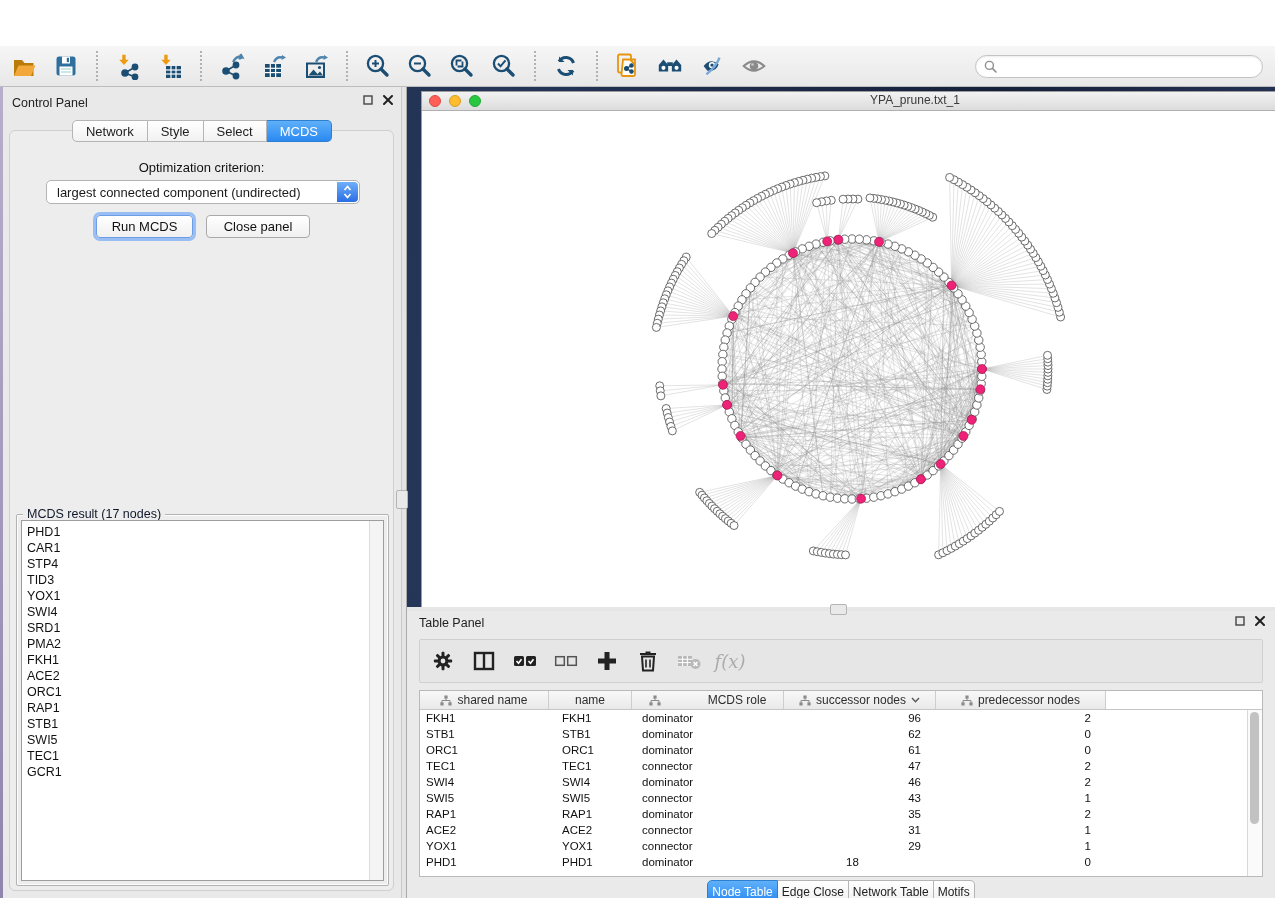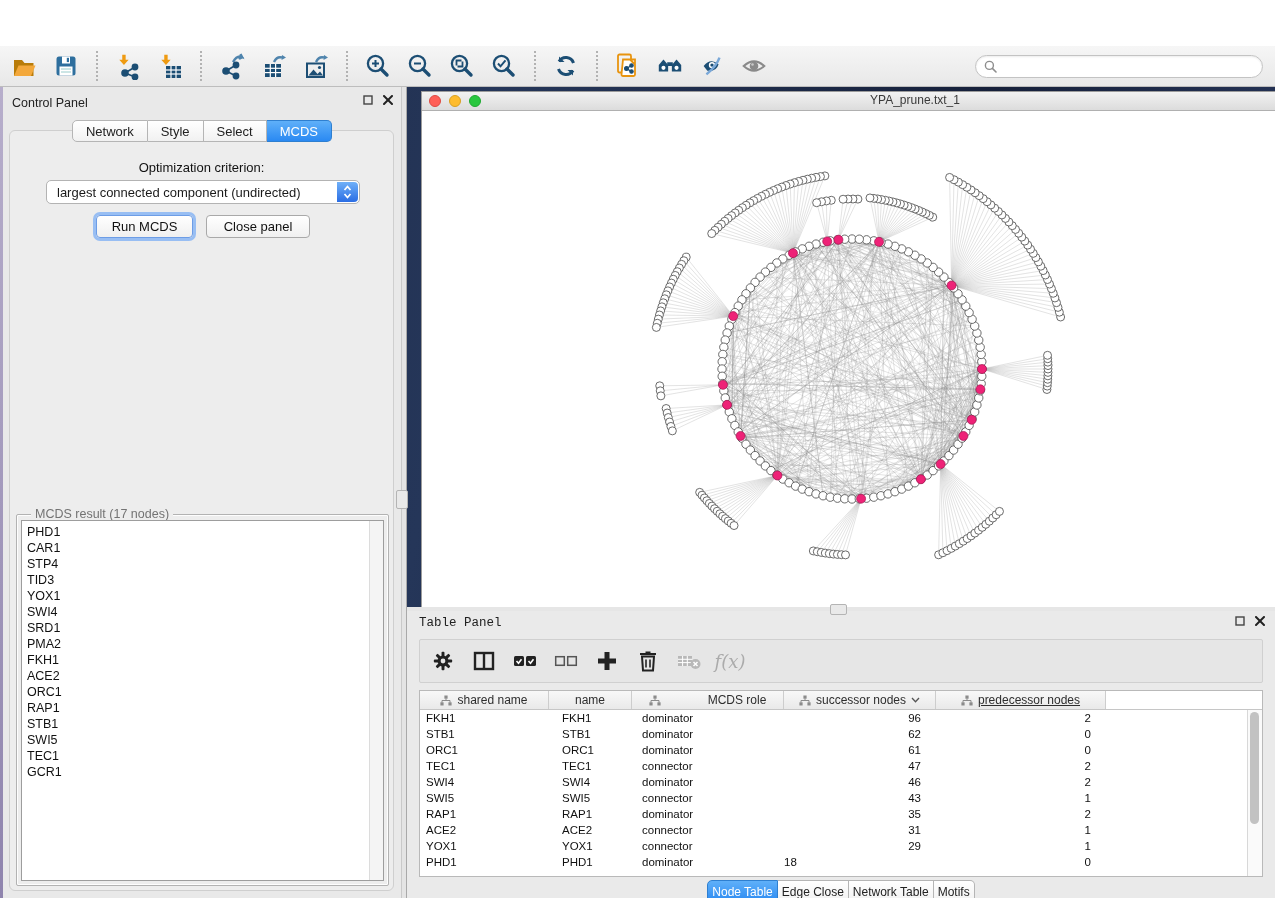--- a/index.html
+++ b/index.html
@@ -39,21 +39,21 @@
     font-size:13px;padding-left:10px;cursor:default;}
   #opt-select .stepper{position:absolute;right:1px;top:1px;bottom:1px;width:21px;border-radius:0 4px 4px 0;
     background:linear-gradient(#6fb0f8,#2a6de4);display:flex;align-items:center;justify-content:center;}
   .btn{font:13px "Liberation Sans",sans-serif;color:#111;background:linear-gradient(#ffffff,#f0f0f0);
     border:1px solid #a9a9a9;border-radius:4px;height:23px;padding:0 13px;cursor:default;}
   #run-btn{position:absolute;left:86px;top:84px;width:97px;
     box-shadow:0 0 0 3px rgba(115,170,245,.7);border-color:#6d9de6;}
   #closepanel-btn{position:absolute;left:196px;top:84px;width:104px;}
   #result-group{position:absolute;left:6px;top:383px;width:371px;height:370px;
     border:1px solid #b2b2b2;border-radius:2px;box-shadow:inset 0 0 0 1px #fdfdfd;}
-  #result-title{position:absolute;left:14px;top:-8px;background:#ededed;padding:0 4px;font-size:12.5px;color:#737373;}
+  #result-title{position:absolute;left:6px;top:-8px;background:#ededed;padding:0 4px;font-size:12.5px;color:#0f172a;}
   #result-list{position:absolute;left:4px;right:4px;top:5px;bottom:4px;background:#fff;
     border:1px solid #9d9d9d;overflow:hidden;}
   #result-items{padding:3px 0 0 5px;font-size:12.5px;line-height:16px;color:#111;}
   #result-scroll{position:absolute;right:0;top:0;bottom:0;width:13px;background:#f4f4f4;border-left:1px solid #dcdcdc;}
   
   #v-splitter{position:absolute;left:401px;top:41px;width:6px;height:817px;background:#e4e4e4;
     border-left:1px solid #c9c9c9;border-right:1px solid #a9a9a9;box-sizing:border-box;}
   #v-handle{position:absolute;left:396px;top:444px;width:10px;height:17px;background:#e9e9e9;
     border:1px solid #b4b4b4;border-radius:2px;z-index:5;}
   #h-splitter{position:absolute;left:407px;top:561px;width:868px;height:4px;background:#e6e6e6;}
@@ -1348,21 +1348,21 @@
           <circle cx="549.6656309488172" cy="308.7950467036057" r="4.5" fill="#ee2277" stroke="#a3134f" stroke-width="0.7"></circle>
           <circle cx="541.4317490912746" cy="324.95494973830705" r="4.5" fill="#ee2277" stroke="#a3134f" stroke-width="0.7"></circle>
         </svg></div>
   </div>
 
   <div id="h-splitter"></div>
   <div id="h-handle"></div>
 
   <div id="table-panel">
     <div class="panel-head">
-      <span class="panel-title" style="left:12px;top:5px;font-family:Liberation Mono, monospace;">Table Panel</span>
+      <span class="panel-title" style="left:12px;top:5px;">Table Panel</span>
       <span class="panel-btns" style="top:5px;right:10px;">
         <svg class="float-icon" width="10" height="10" viewBox="0 0 10 10">
             <rect x="1" y="1" width="8" height="8"></rect>
           </svg>
         <svg class="x-icon" width="10" height="10" viewBox="0 0 10 10">
             <line x1="1" y1="1" x2="9" y2="9"></line>
             <line x1="9" y1="1" x2="1" y2="9"></line>
           </svg>
       </span>
     </div>
@@ -1467,21 +1467,21 @@
                 <rect x="4.4" y="0.5" width="3.2" height="3.2"></rect>
                 <rect x="0.4" y="7.3" width="3.2" height="3.2"></rect>
                 <rect x="8.4" y="7.3" width="3.2" height="3.2"></rect>
               </g>
             </svg>
             <span>successor nodes</span>
             <svg width="9" height="6" viewBox="0 0 9 6">
               <polyline points="1,1 4.5,4.8 8,1" fill="none" stroke="#555" stroke-width="1.3"></polyline>
             </svg>
           </div>
-          <div class="hcell" style="width: 170px; text-decoration: underline;">
+          <div class="hcell" style="width: 170px;">
             <svg width="12" height="11" viewBox="0 0 12 11">
               <path d="M6,3.5 v2 M2,7.5 v-2 h8 v2" stroke="#8b8b8b" fill="none" stroke-width="1"></path>
               <g fill="#8b8b8b">
                 <rect x="4.4" y="0.5" width="3.2" height="3.2"></rect>
                 <rect x="0.4" y="7.3" width="3.2" height="3.2"></rect>
                 <rect x="8.4" y="7.3" width="3.2" height="3.2"></rect>
               </g>
             </svg>
             <span>predecessor nodes</span>
           </div>
@@ -1548,21 +1548,21 @@
             <div class="tcell" style="width: 129px; text-align: left; padding-left: 6px;">YOX1</div>
             <div class="tcell" style="width: 83px; text-align: left; padding-left: 13px;">YOX1</div>
             <div class="tcell" style="width: 152px; text-align: left; padding-left: 10px;">connector</div>
             <div class="tcell" style="width: 152px; text-align: right; padding-right: 15px;">29</div>
             <div class="tcell" style="width: 170px; text-align: right; padding-right: 15px;">1</div>
           </div>
           <div class="trow">
             <div class="tcell" style="width: 129px; text-align: left; padding-left: 6px;">PHD1</div>
             <div class="tcell" style="width: 83px; text-align: left; padding-left: 13px;">PHD1</div>
             <div class="tcell" style="width: 152px; text-align: left; padding-left: 10px;">dominator</div>
-            <div class="tcell" style="width: 152px; text-align: left; padding-right: 15px;">18</div>
+            <div class="tcell" style="width: 152px; text-align: center; padding-right: 15px;">18</div>
             <div class="tcell" style="width: 170px; text-align: right; padding-right: 15px;">0</div>
           </div>
         </div>
       <div id="nt-scroll">
           <div id="nt-thumb"></div>
         </div>
     </div>
 
     <div id="bottom-tabs">
         <div class="seg" id="bt-tabs">

